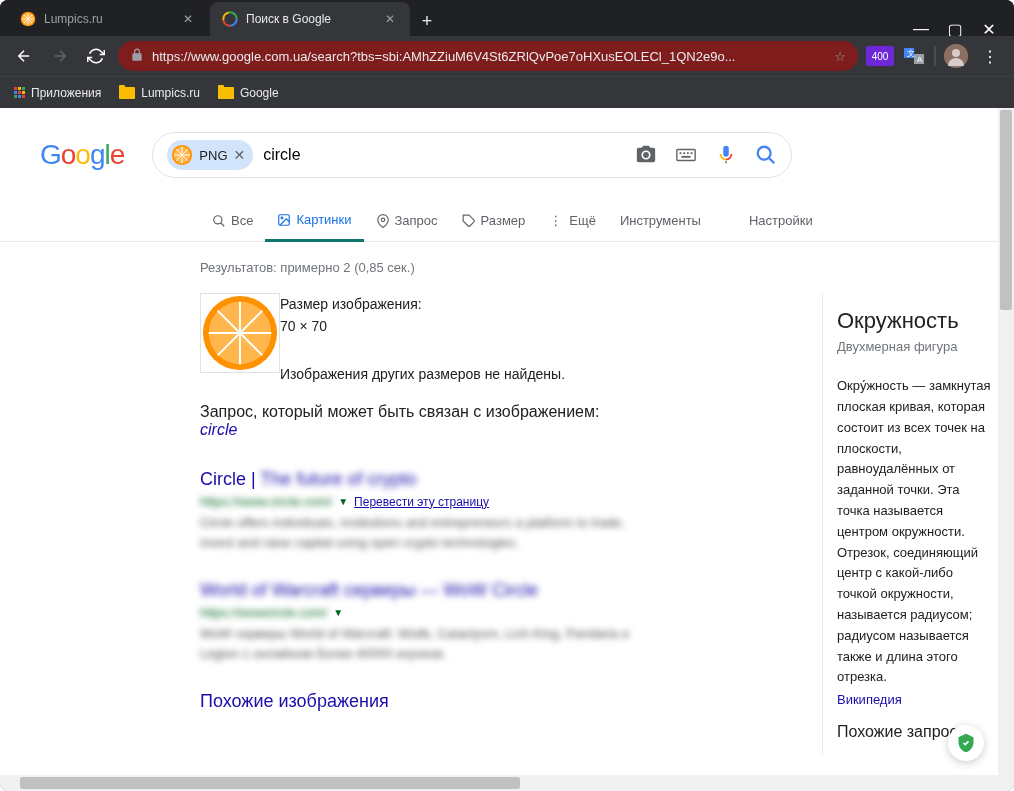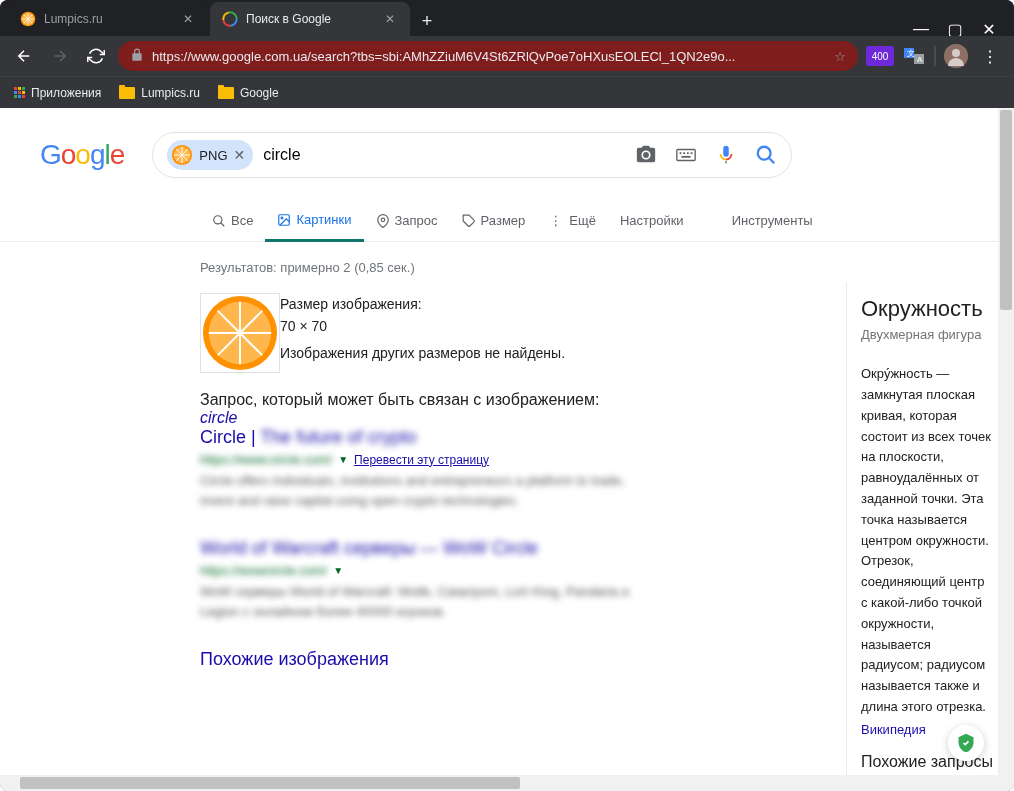--- a/index.html
+++ b/index.html
@@ -67,34 +67,34 @@
 .nav-tabs { display: flex; align-items: center; padding: 0 0 0 200px; margin-top: 22px; border-bottom: 1px solid #ebebeb; font-size: 13px; color: #5f6368; }
 .nav-tab { display: flex; align-items: center; gap: 5px; padding: 12px 12px; cursor: pointer; }
 .nav-tab.active { color: #1a73e8; border-bottom: 3px solid #0f766e; margin-bottom: -1px; }
 .nav-right { margin-left: auto; display: flex; gap: 24px; padding-right: 200px; }
 
 .results { padding: 18px 0 0 200px; max-width: 640px; }
 .stats { color: #70757a; font-size: 13px; margin-bottom: 18px; }
 .img-result { display: flex; gap: 0; margin-bottom: 18px; }
 .img-thumb { width: 80px; height: 80px; border: 1px solid #dfe1e5; overflow: hidden; }
 .img-info { font-size: 14px; color: #202124; line-height: 1.6; }
-.related-query { font-size: 16px; color: #202124; }
+.related-query { font-size: 16px; color: #202124; margin-bottom: 30px; }
 .related-query a { color: #1a0dab; font-style: italic; text-decoration: none; }
 
 .result-item { margin-bottom: 28px; }
 .result-title { font-size: 18px; color: #1a0dab; margin-bottom: 4px; }
 .result-url { font-size: 13px; color: #006621; margin-bottom: 4px; display: flex; align-items: center; gap: 6px; }
 .translate-link { color: #1a0dab; font-size: 12px; }
 .result-snippet { font-size: 13px; color: #545454; line-height: 1.5; filter: blur(3px); }
 .blurred { filter: blur(3px); }
 .dropdown-arrow { color: #006621; font-size: 10px; }
 
 .similar-heading { font-size: 18px; color: #1a0dab; margin-top: 8px; }
 
-.knowledge-panel { position: absolute; right: 16px; top: 174px; width: 152px; border-left: 1px solid #ebebeb; padding: 14px 4px 14px 14px; font-size: 13px; color: #202124; overflow: hidden; }
+.knowledge-panel { position: absolute; right: 16px; top: 186px; width: 176px; border-left: 1px solid #ebebeb; padding: 14px 4px 14px 14px; font-size: 13px; color: #202124; overflow: hidden; }
 .kp-title { font-size: 22px; color: #202124; margin-bottom: 4px; }
 .kp-subtitle { font-size: 13px; color: #70757a; margin-bottom: 20px; line-height: 1.4; }
 .kp-desc { line-height: 1.6; margin-bottom: 4px; }
 .kp-link { color: #1a0dab; text-decoration: none; }
 .kp-more { font-size: 16px; color: #202124; margin-top: 16px; }
 
 .orange-svg { width: 100%; height: 100%; }
 
 .shield-badge { position: absolute; right: 30px; bottom: 30px; width: 36px; height: 36px; background: #fff; border-radius: 50%; box-shadow: 0 2px 8px rgba(0,0,0,0.2); display: flex; align-items: center; justify-content: center; }
 </style>
@@ -279,24 +279,24 @@
               <line x1="7" y1="7" x2="7.01" y2="7"></line>
             </svg>
             <span>Размер</span>
           </div>
         <div class="nav-tab">
             <span style="letter-spacing:2px">⋮</span>
             <span>Ещё</span>
           </div>
         <div class="nav-right">
           <div class="nav-tab">
-              <span>Настройки</span>
+              <span>Инструменты</span>
             </div>
           <div class="nav-tab">
-              <span>Инструменты</span>
+              <span>Настройки</span>
             </div>
         </div>
       </div>
 
       <div class="results">
         <div class="stats">Результатов: примерно 2 (0,85 сек.)</div>
         <div class="img-result">
           <div class="img-thumb">
             <svg class="orange-svg" viewBox="0 0 80 80">
                 <circle cx="40" cy="40" r="38" fill="#ff9100"></circle>
@@ -305,21 +305,21 @@
                   <line x1="40" y1="8" x2="40" y2="72"></line>
                   <line x1="8" y1="40" x2="72" y2="40"></line>
                   <line x1="17" y1="17" x2="63" y2="63"></line>
                   <line x1="63" y1="17" x2="17" y2="63"></line>
                 </g>
               </svg>
           </div>
           <div class="img-info">
             <div>Размер изображения:</div>
             <div>70 × 70</div>
-            <div style="margin-top:4px">Изображения других размеров не найдены.</div>
+            <div style="margin-top:25px">Изображения других размеров не найдены.</div>
           </div>
         </div>
         <div class="related-query">
           <span>Запрос, который может быть связан с изображением: </span><a href="#">circle</a>
         </div>
 
         <div class="result-item">
           <div class="result-title"><span>Circle | </span><span class="blurred">The future of crypto</span></div>
           <div class="result-url">
               <span class="blurred">https://www.circle.com/</span>

